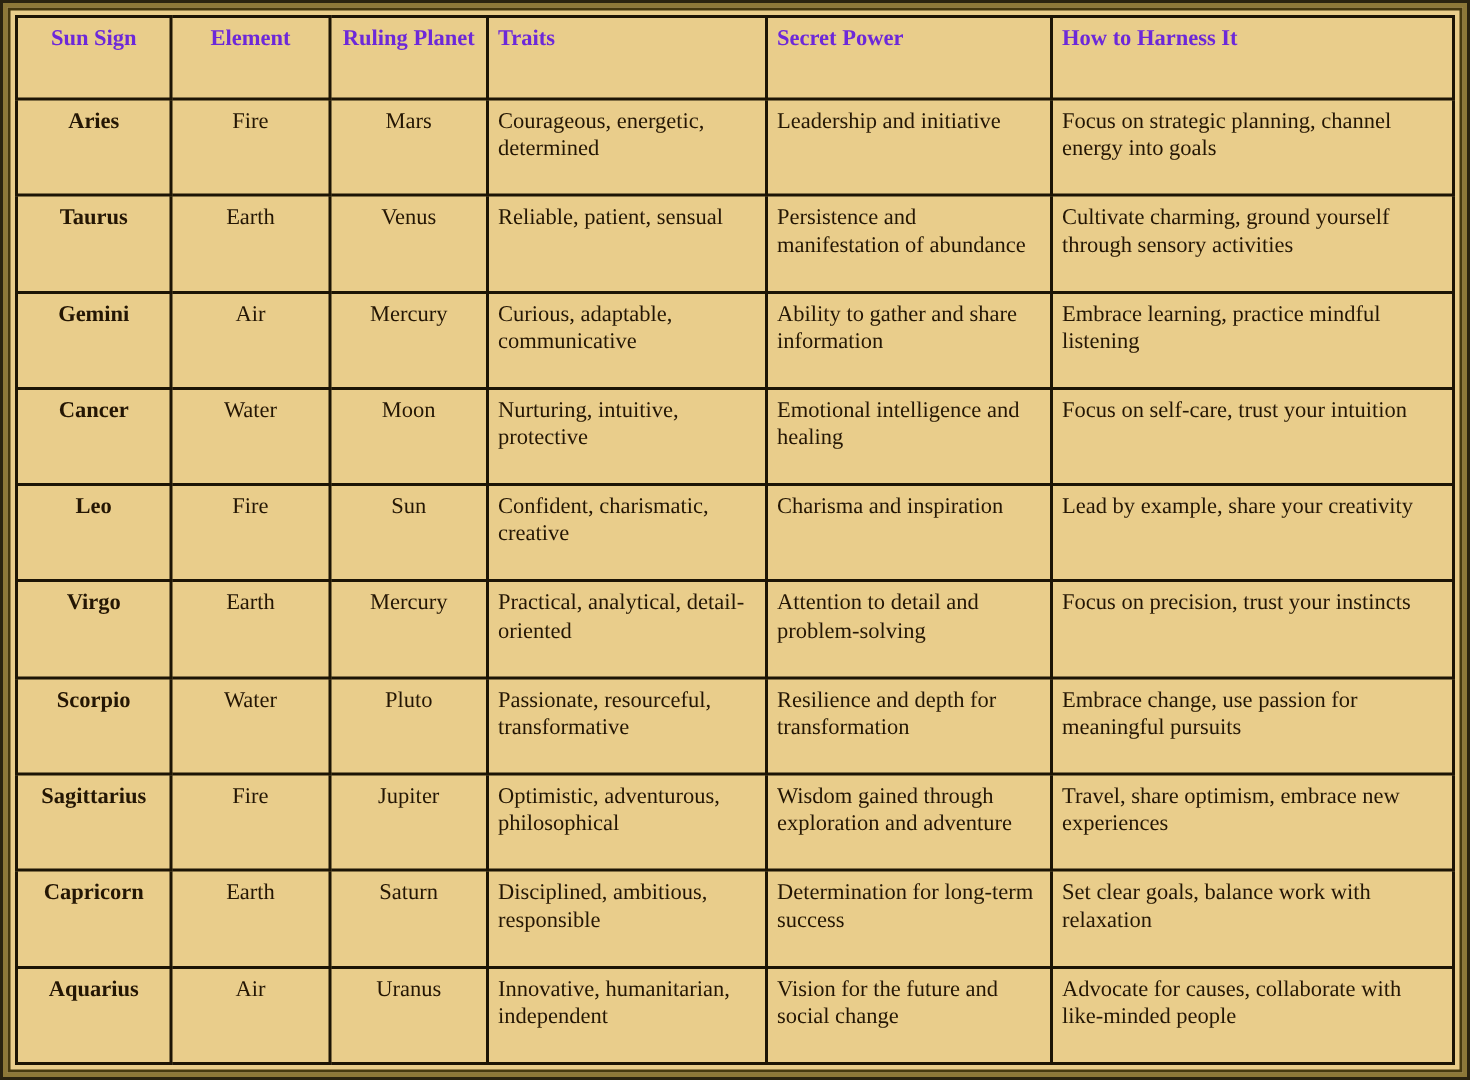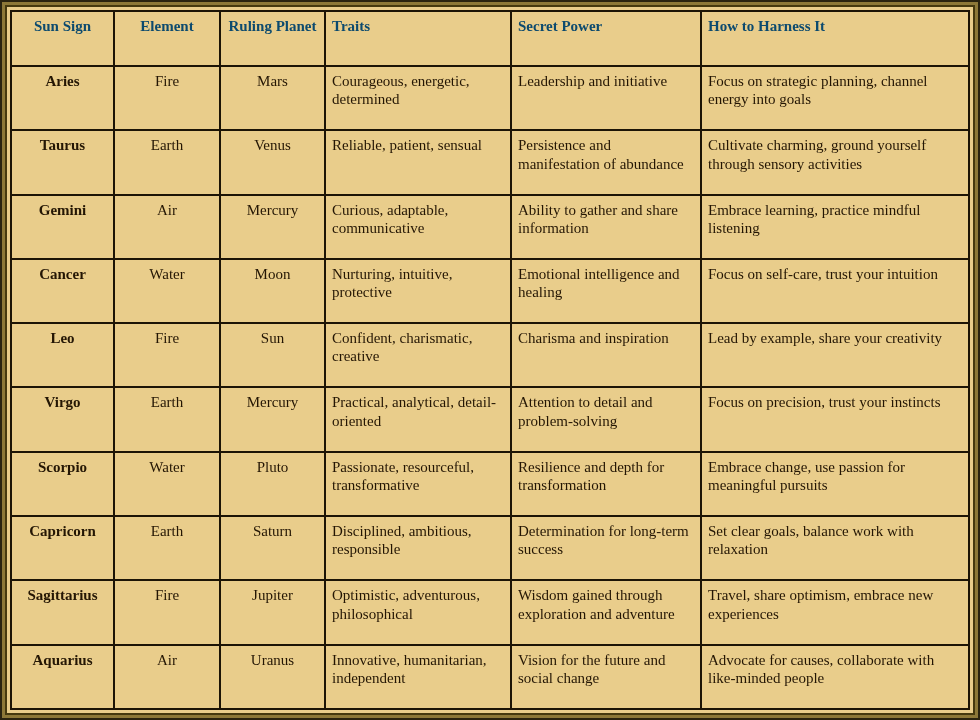--- a/index.html
+++ b/index.html
@@ -43,21 +43,21 @@
     vertical-align: top;
     color: #241604;
     font-size: 15px;
     line-height: 1.22;
     padding: 5px 6px 4px 6px;
     overflow: hidden;
   }
   table.zodiac thead tr { height: 55px; }
   table.zodiac th {
     font-weight: bold;
-    color: #0c4a6e;
+    color: #6d28d9;
   }
   th.col-center-h { text-align: center; }
   th.col-left-h { text-align: left; padding-left: 8px; }
   td.col-sign {
     text-align: center;
     font-weight: bold;
     color: #181003;
     margin-top: 39px;
   }
   td.col-center { text-align: center; }
@@ -145,34 +145,34 @@
             </tr>
             <tr>
               <td class="col-sign">Scorpio</td>
               <td class="col-center">Water</td>
               <td class="col-center">Pluto</td>
               <td class="col-left">Passionate, resourceful, transformative</td>
               <td class="col-left">Resilience and depth for transformation</td>
               <td class="col-left">Embrace change, use passion for meaningful pursuits</td>
             </tr>
             <tr>
+              <td class="col-sign">Sagittarius</td>
+              <td class="col-center">Fire</td>
+              <td class="col-center">Jupiter</td>
+              <td class="col-left">Optimistic, adventurous, philosophical</td>
+              <td class="col-left">Wisdom gained through exploration and adventure</td>
+              <td class="col-left">Travel, share optimism, embrace new experiences</td>
+            </tr>
+            <tr>
               <td class="col-sign">Capricorn</td>
               <td class="col-center">Earth</td>
               <td class="col-center">Saturn</td>
               <td class="col-left">Disciplined, ambitious, responsible</td>
               <td class="col-left">Determination for long-term success</td>
               <td class="col-left">Set clear goals, balance work with relaxation</td>
-            </tr>
-            <tr>
-              <td class="col-sign">Sagittarius</td>
-              <td class="col-center">Fire</td>
-              <td class="col-center">Jupiter</td>
-              <td class="col-left">Optimistic, adventurous, philosophical</td>
-              <td class="col-left">Wisdom gained through exploration and adventure</td>
-              <td class="col-left">Travel, share optimism, embrace new experiences</td>
             </tr>
             <tr>
               <td class="col-sign">Aquarius</td>
               <td class="col-center">Air</td>
               <td class="col-center">Uranus</td>
               <td class="col-left">Innovative, humanitarian, independent</td>
               <td class="col-left">Vision for the future and social change</td>
               <td class="col-left">Advocate for causes, collaborate with like-minded people</td>
             </tr>
           </tbody>

